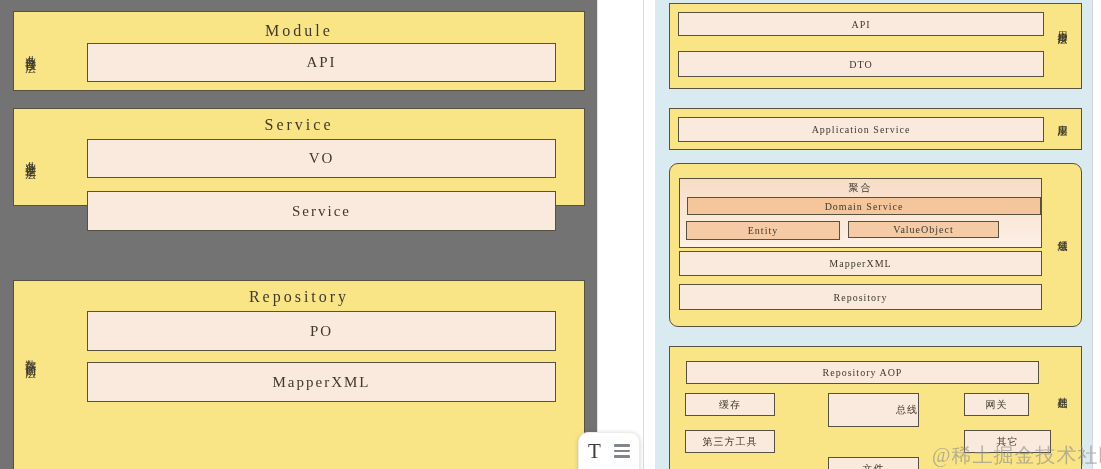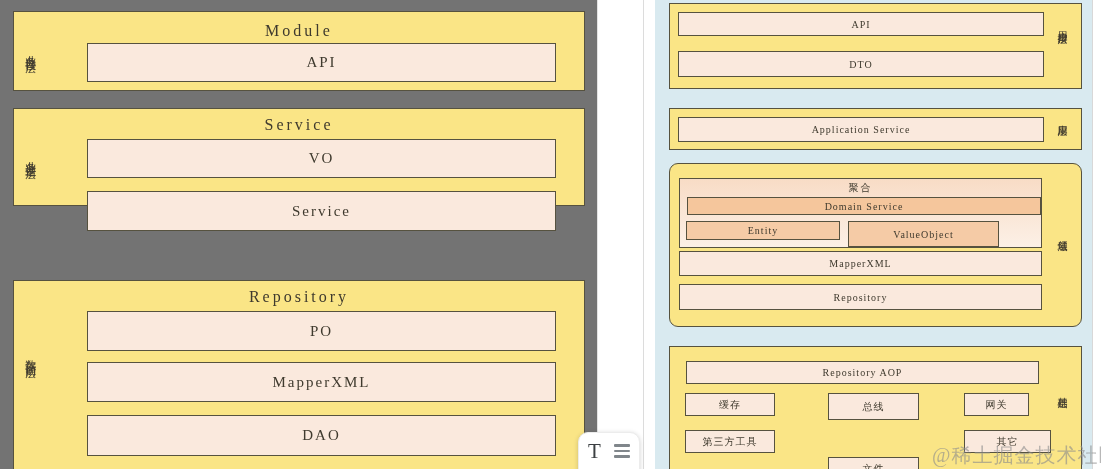--- a/index.html
+++ b/index.html
@@ -75,23 +75,20 @@
 
     <div class="layer" style="left:13px;top:280px;width:572px;height:205px;">
       <span class="vlabel left-side" style="top:70px;transform:none;">数据访问层</span>
       <div class="l-title" style="top:5px;">Repository</div>
       <div class="pbox" style="left:73px;top:30px;width:469px;height:40px;">
         <span class="l-boxtext">PO</span>
       </div>
       <div class="pbox" style="left:73px;top:81px;width:469px;height:40px;">
         <span class="l-boxtext">MapperXML</span>
       </div>
-      <div class="pbox" style="left:73px;top:134px;width:469px;height:41px;">
-        <span class="l-boxtext">DAO</span>
-      </div>
     </div>
   </div>
 
   <div class="divider" style="left:643px;"></div>
 
   <div id="right-panel" class="panel">
 
     <div class="layer" style="left:14px;top:3px;width:413px;height:86px;">
       <span class="vlabel right-side" style="height:46px;">用户接口层</span>
       <div class="pbox" style="left:8px;top:8px;width:366px;height:24px;">
@@ -113,21 +110,21 @@
       <span class="vlabel right-side" style="height:26px;">领域层</span>
 
       <div id="aggregate" style="left:9px;top:14px;width:363px;height:70px;">
         <div class="agg-title">聚合</div>
         <div class="obox bar" style="left:7px;top:18px;width:354px;height:18px;">
           <span class="r-text">Domain Service</span>
         </div>
         <div class="obox" style="left:6px;top:42px;width:154px;height:19px;">
           <span class="r-text">Entity</span>
         </div>
-        <div class="obox" style="left:168px;top:42px;width:151px;height:26px;">
+        <div class="obox" style="left:168px;top:42px;width:151px;height:17px;">
           <span class="r-text">ValueObject</span>
         </div>
       </div>
 
       <div class="pbox" style="left:9px;top:87px;width:363px;height:25px;">
         <span class="r-text">MapperXML</span>
       </div>
       <div class="pbox" style="left:9px;top:120px;width:363px;height:26px;">
         <span class="r-text">Repository</span>
       </div>
@@ -136,21 +133,21 @@
     <div class="layer" style="left:14px;top:346px;width:413px;height:140px;">
       <span class="vlabel right-side" style="top:42px;transform:none;height:26px;">基础层</span>
 
       <div class="pbox" style="left:16px;top:14px;width:353px;height:23px;">
         <span class="r-text">Repository AOP</span>
       </div>
 
       <div class="pbox" style="left:15px;top:46px;width:90px;height:23px;">
         <span class="r-text">缓存</span>
       </div>
-      <div class="pbox" style="left:158px;top:46px;width:91px;height:27px;">
+      <div class="pbox" style="left:158px;top:46px;width:91px;height:34px;justify-content:flex-end;">
         <span class="r-text">总线</span>
       </div>
       <div class="pbox" style="left:294px;top:46px;width:65px;height:23px;">
         <span class="r-text">网关</span>
       </div>
 
       <div class="pbox" style="left:15px;top:83px;width:90px;height:23px;">
         <span class="r-text">第三方工具</span>
       </div>
       <div class="pbox" style="left:158px;top:83px;width:91px;height:23px;margin-top:27px;">

